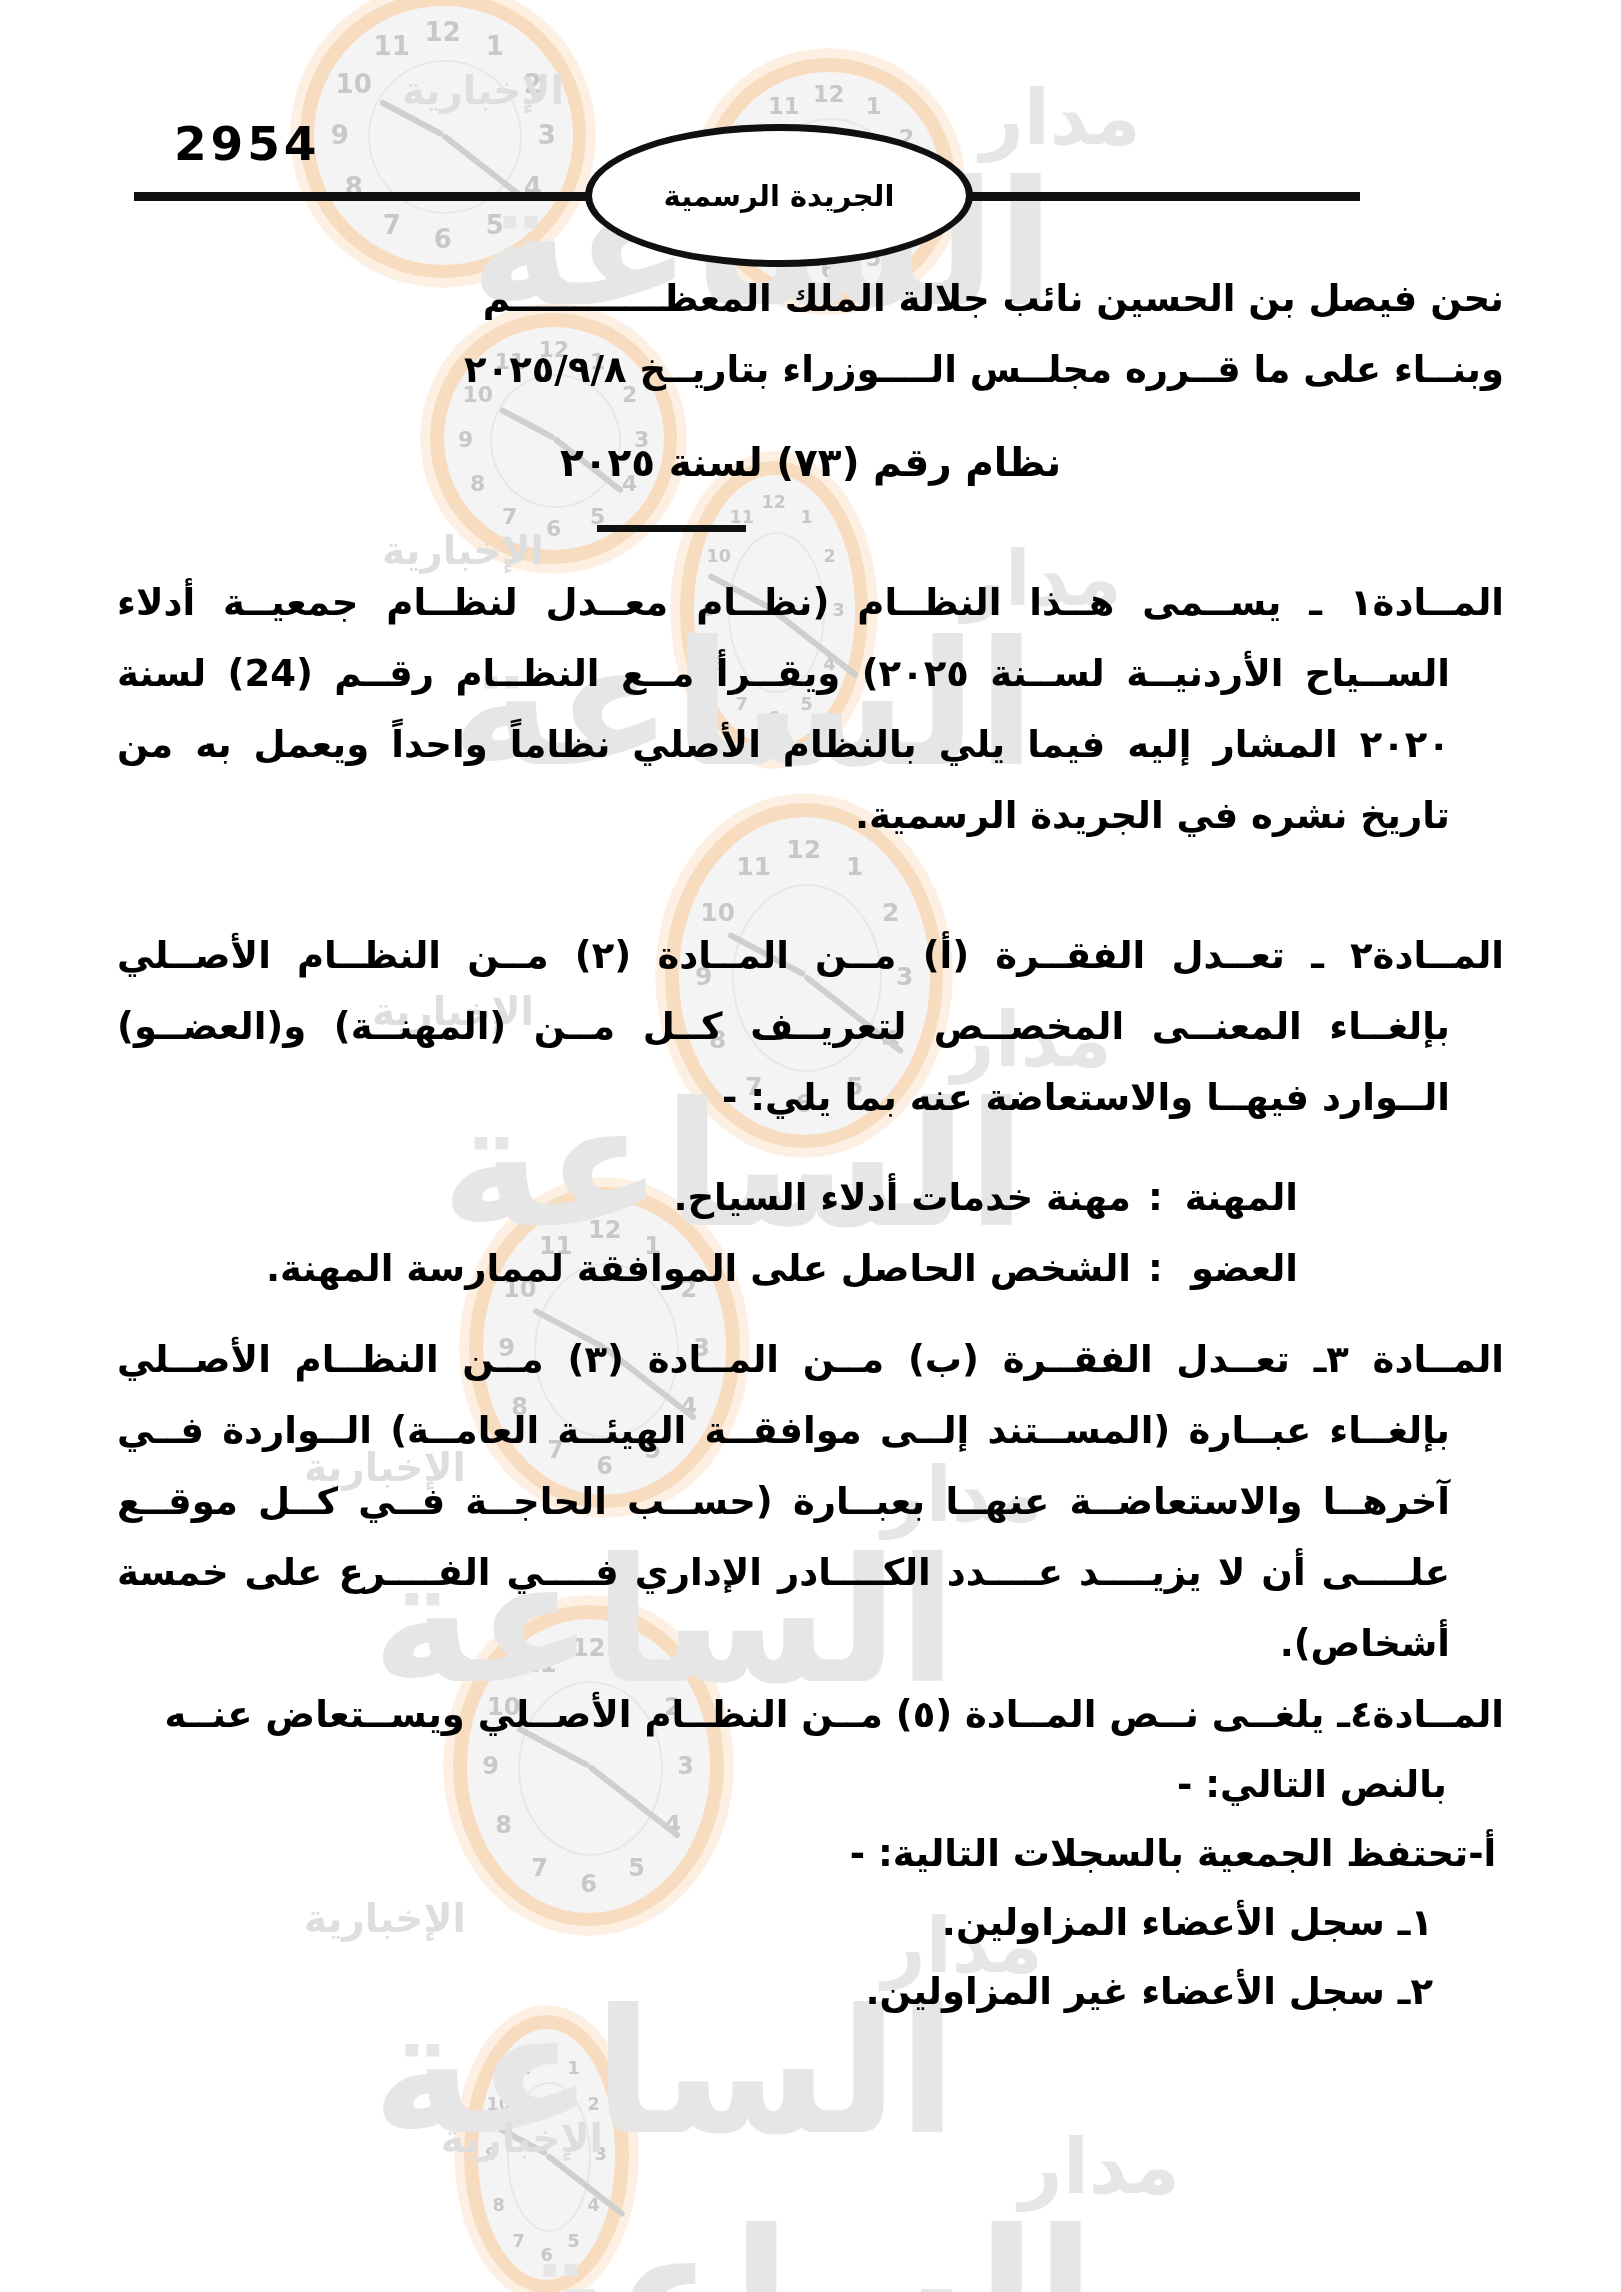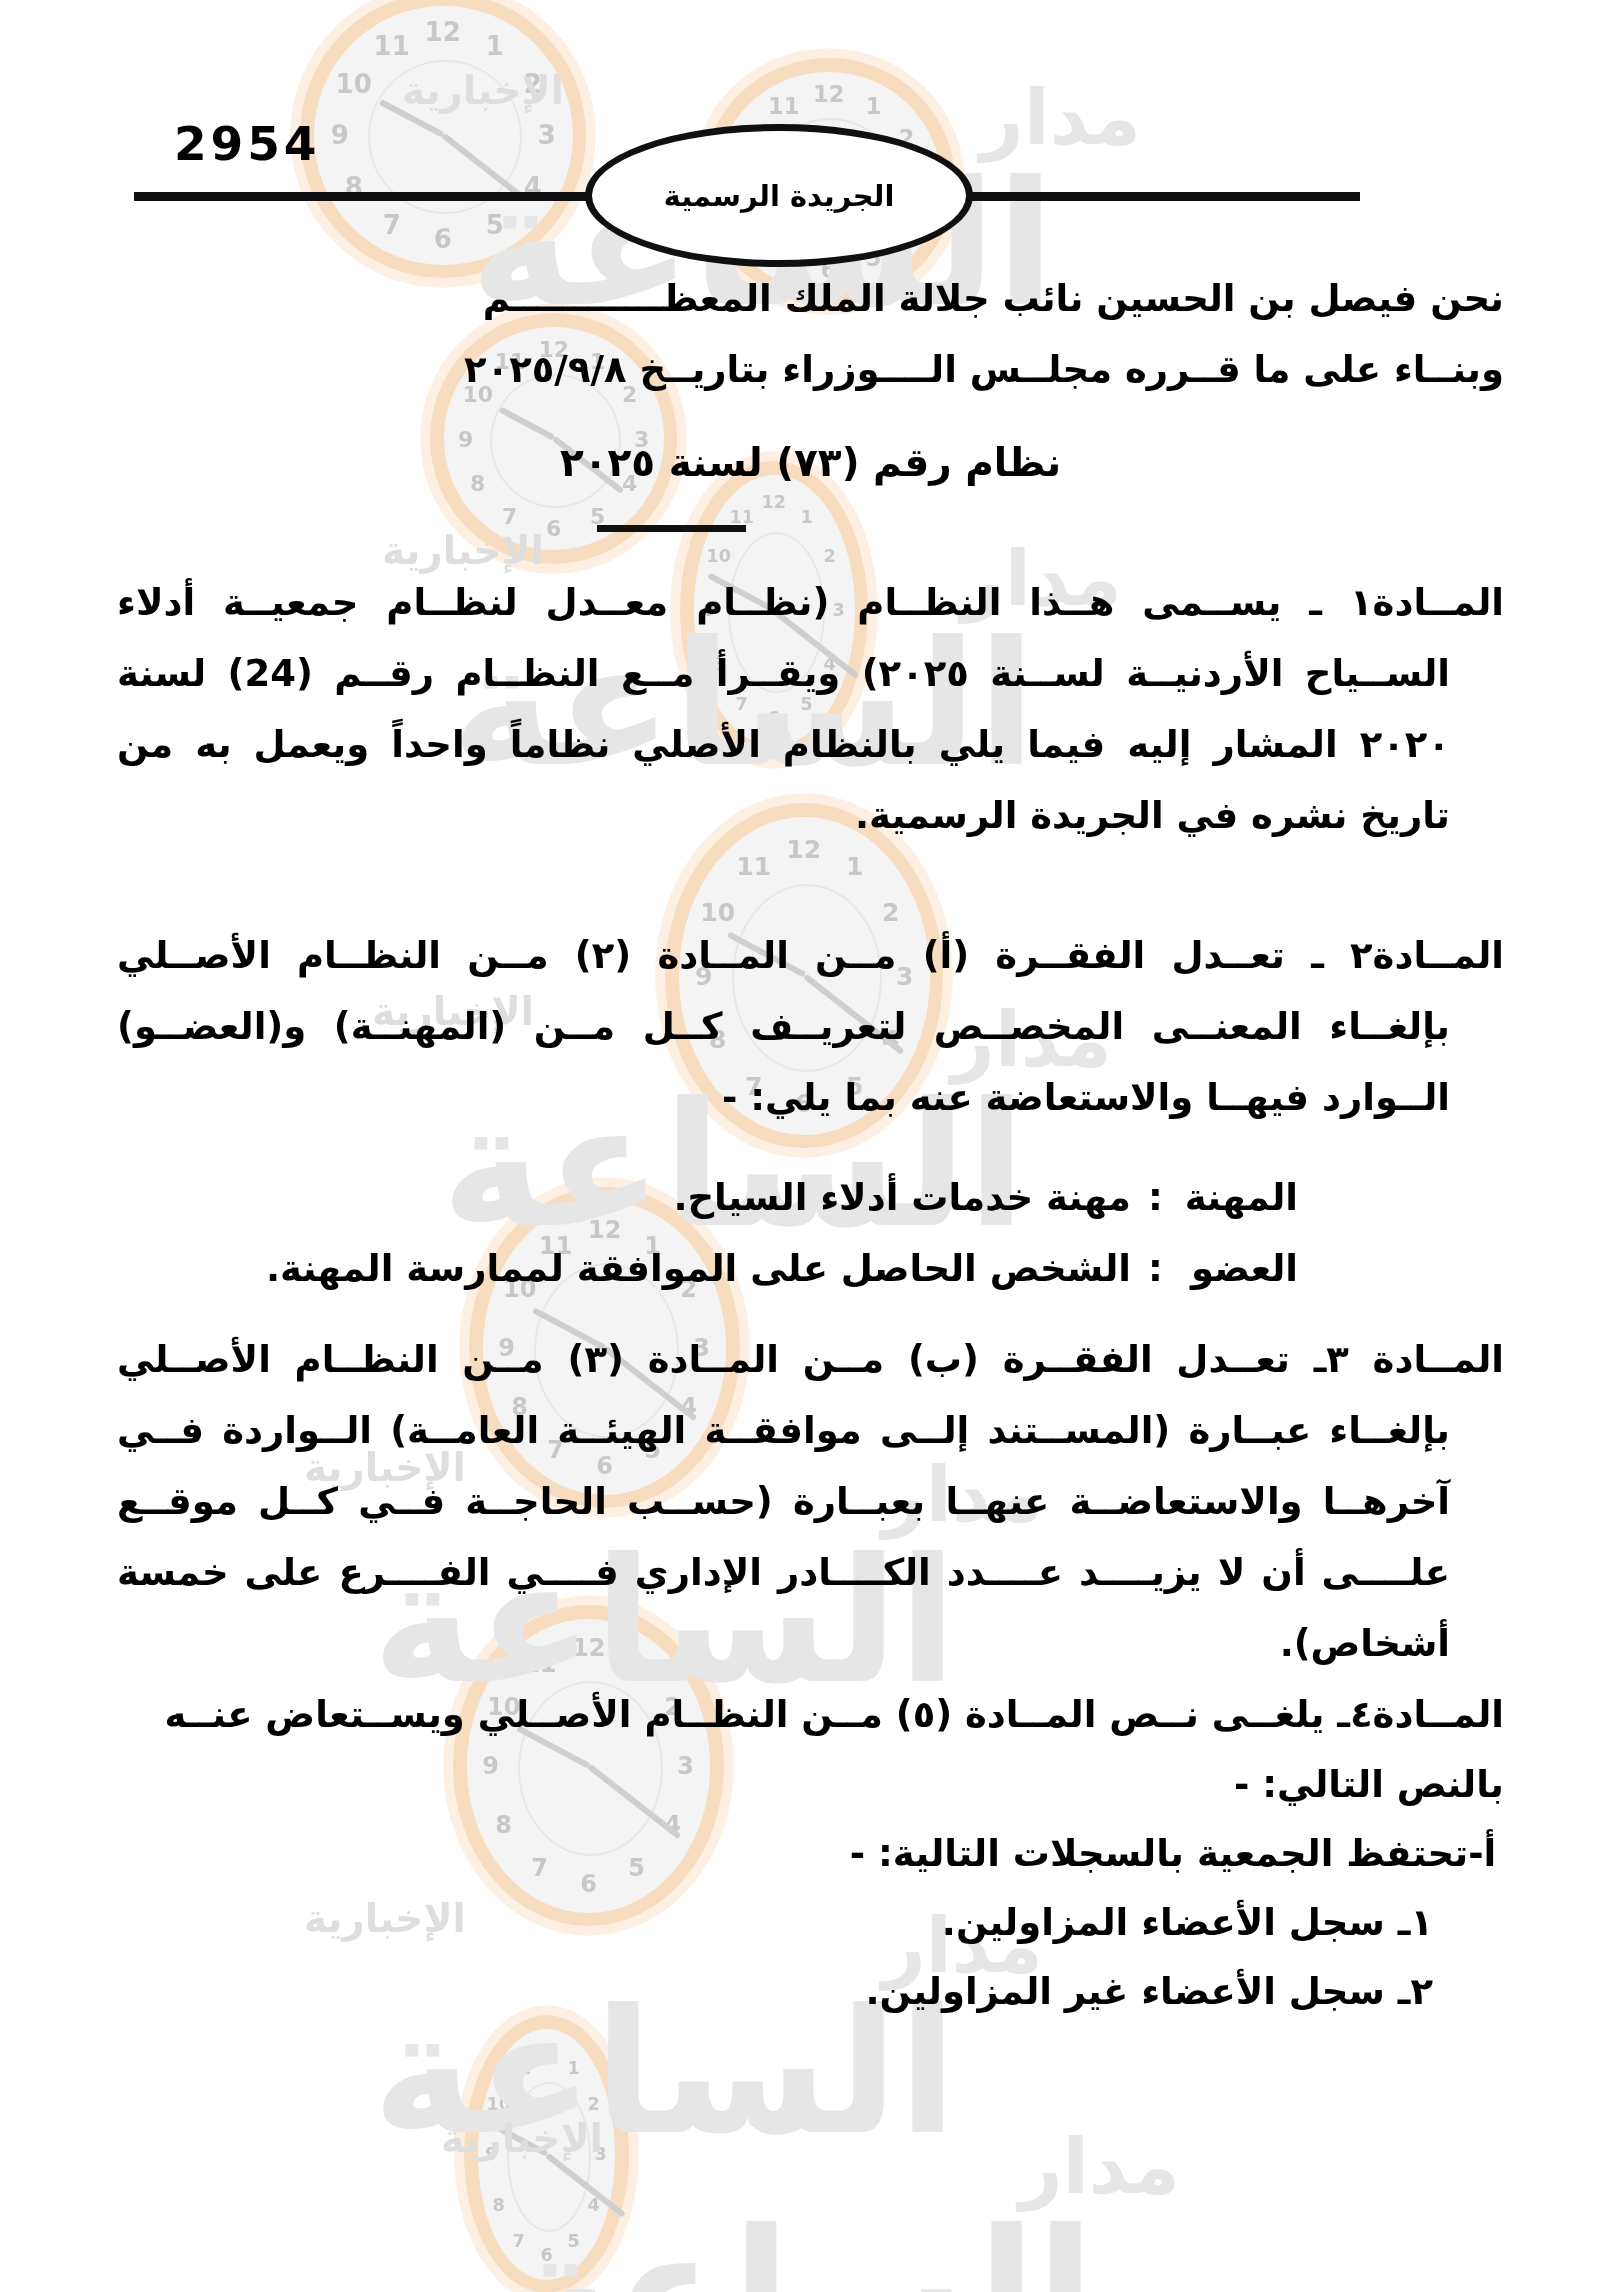--- a/index.html
+++ b/index.html
@@ -56,21 +56,21 @@
   }
   .art1{margin-top:35px;}
   .art2{margin-top:69px;}
   .art3{margin-top:19.6px;}
   .art4{margin-top:0;}
   .definitions{margin-top:29px;margin-right:206px;}
   .def-row{display:flex;font-size:37px;font-weight:bold;line-height:71px;gap:0;}
   .def-term{width:118px;}
   .def-colon{width:49px;text-align:center;}
   .bottom-line{font-size:37px;font-weight:bold;line-height:69px;text-align:right;white-space:nowrap;}
-  .ln-nass{}
+  .ln-nass{margin-right:57px;}
   .ln-m5{margin-right:13.7px;}
   .ln-m5 span{border-bottom:4.9px solid #000;padding-bottom:3.9px;}
   .ln-a{margin-right:7.8px;}
   .ln-rec{margin-right:71px;}
 </style>
 </head>
 <body>
 
 <div class="page">
 

